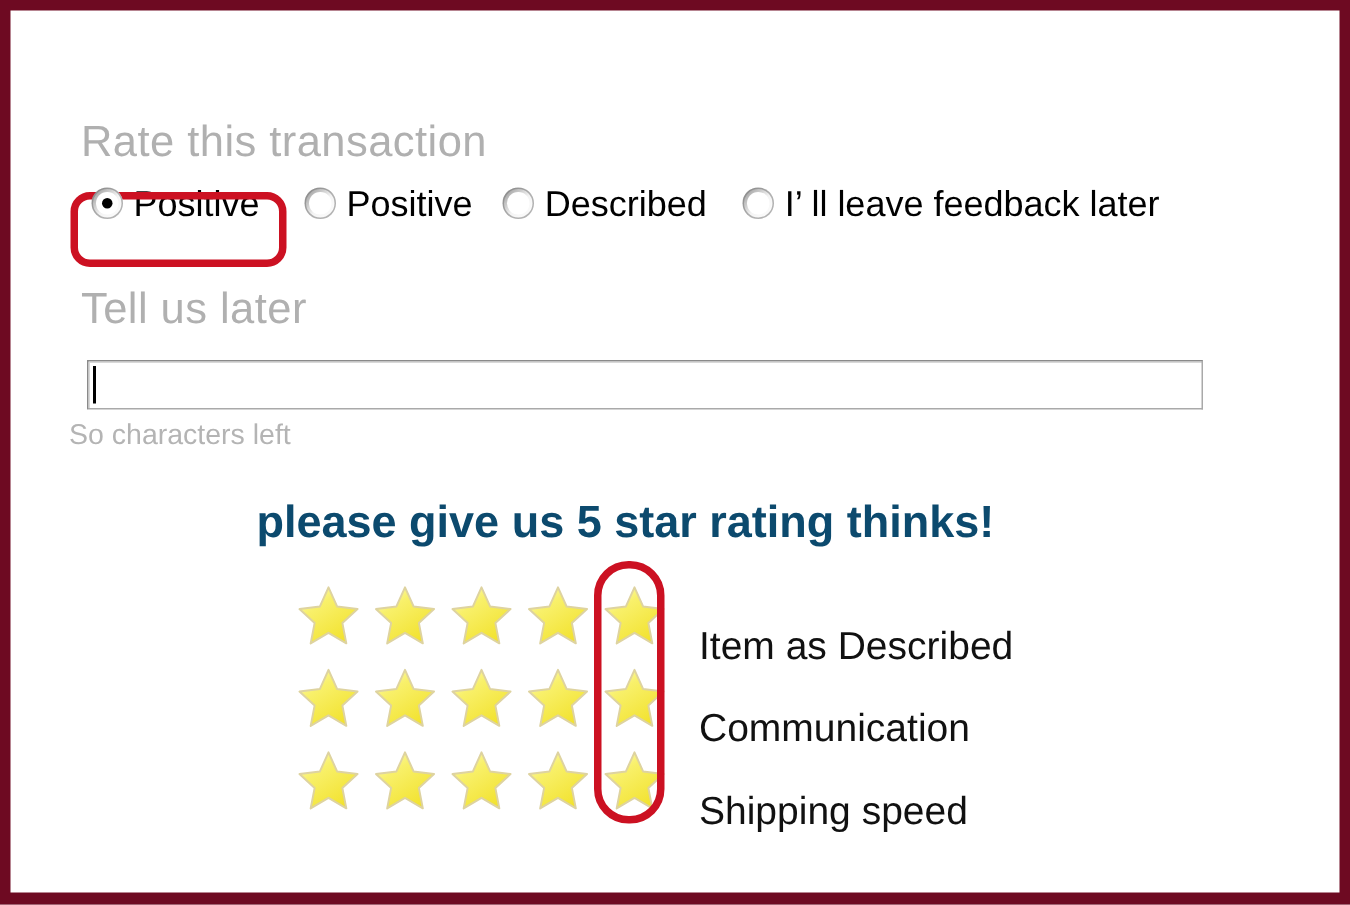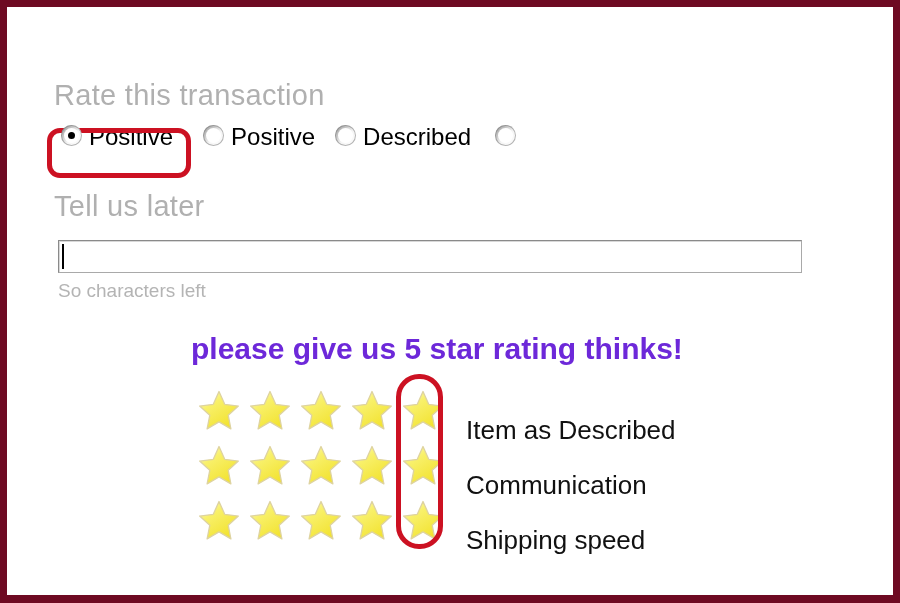--- a/index.html
+++ b/index.html
@@ -146,37 +146,36 @@
     position: absolute;
     left: 55px;
     top: 237px;
     width: 2px;
     height: 25px;
     background: #000000;
   }
 
   #chars-left {
     position: absolute;
-    left: 51px;
+    left: 39px;
     top: 273px;
     color: #b4b4b4;
     font-size: 19px;
     white-space: nowrap;
   }
 
   
   #promo-message {
     position: absolute;
     left: 164px;
     top: 325px;
-    color: #6d28d9;
+    color: #0c4a6e;
     font-size: 30px;
     font-weight: bold;
     white-space: nowrap;
-    margin-left: 20px;
   }
 
   
   #ratings {
     position: absolute;
     left: 186px;
     top: 375px;
   }
 
   .rating-row {
@@ -243,20 +242,21 @@
         <span class="radio-label">Positive</span>
       </div>
 
       <div class="radio-option" id="negative-option">
         <span class="radio-dot"></span>
         <span class="radio-label">Described</span>
       </div>
 
       <div class="radio-option" id="later-option">
         <span class="radio-dot"></span>
+        <span class="radio-label">I’ ll leave feedback later</span>
       </div>
 
     </div>
 
     <div class="section-heading" id="tell-heading">Tell us later</div>
 
     <input id="comment-input" type="text" placeholder="" style="">
     <div id="caret"></div>
 
     <div id="chars-left">So characters left</div>

